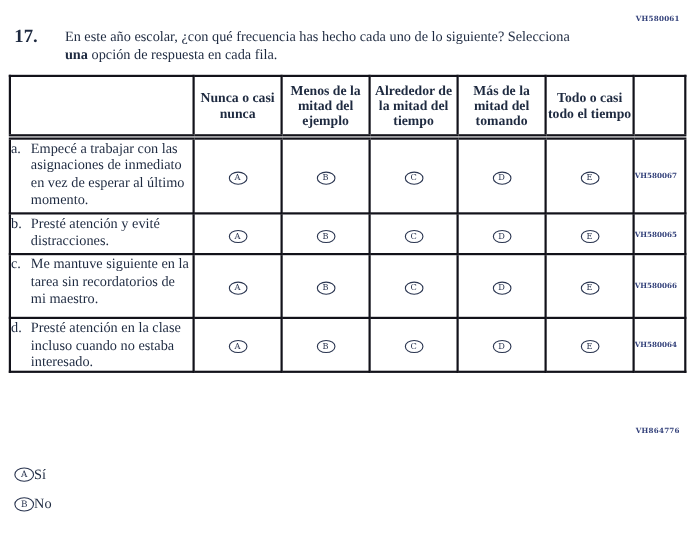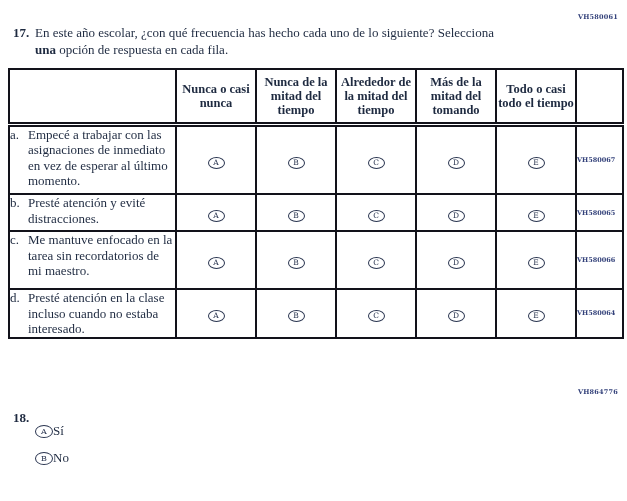--- a/index.html
+++ b/index.html
@@ -18,22 +18,22 @@
     color:#33417a;
     font-weight:bold;
     font-family:"DejaVu Serif",serif;
   }
   #code-top{top:13px;left:578px;text-align:center;}
   #code-mid{top:388px;left:578px;text-align:center;}
 
   .question{position:absolute;display:flex;}
   #q17{top:25px;left:13px;width:566px;}
   #q18{top:410px;left:13px;width:540px;}
-  .qnum{font-weight:bold;width:22px;flex:none;font-size:13px;line-height:16.5px;}
-  .qtext{font-size:13px;line-height:16.5px;}
+  .qnum{font-weight:bold;width:22px;flex:none;font-size:17px;line-height:16.5px;}
+  .qtext{font-size:13px;line-height:16.5px;margin-left:24px;}
   .qtext b{font-weight:bold;}
 
   table#matrix{
     position:absolute;top:68px;left:8px;
     border-collapse:collapse;table-layout:fixed;
   }
   #matrix th,#matrix td{border:2px solid #12121a;padding:0;margin-left:10px;}
   #matrix thead tr{height:55px;}
   #matrix thead th{
     border-bottom:5px double #12121a;
@@ -82,21 +82,21 @@
       <col style="width:80px">
       <col style="width:80px">
       <col style="width:80px">
       <col style="width:80px">
     <col style="width:47px">
   </colgroup>
   <thead>
     <tr id="t-head-row">
         <th></th>
         <th>Nunca o casi nunca</th>
-        <th>Nunca de la mitad del tiempo</th>
+        <th>Menos de la mitad del ejemplo</th>
         <th>Alrededor de la mitad del tiempo</th>
         <th>Más de la mitad del tomando</th>
         <th>Todo o casi todo el tiempo</th>
         <th></th>
       </tr>
   </thead>
   <tbody id="t-body">
       <tr>
         <td class="stem">
           <div class="stem-flex">
@@ -122,21 +122,21 @@
         <td class="opt"><span class="oval">B</span></td>
         <td class="opt"><span class="oval">C</span></td>
         <td class="opt"><span class="oval">D</span></td>
         <td class="opt"><span class="oval">E</span></td>
         <td class="vcode">VH580065</td>
       </tr>
       <tr>
         <td class="stem">
           <div class="stem-flex">
             <span class="row-letter">c.</span>
-            <span class="row-text">Me mantuve enfocado en la tarea sin recordatorios de mi maestro.</span>
+            <span class="row-text">Me mantuve siguiente en la tarea sin recordatorios de mi maestro.</span>
           </div>
         </td>
         <td class="opt"><span class="oval">A</span></td>
         <td class="opt"><span class="oval">B</span></td>
         <td class="opt"><span class="oval">C</span></td>
         <td class="opt"><span class="oval">D</span></td>
         <td class="opt"><span class="oval">E</span></td>
         <td class="vcode">VH580066</td>
       </tr>
       <tr>
@@ -152,21 +152,20 @@
         <td class="opt"><span class="oval">D</span></td>
         <td class="opt"><span class="oval">E</span></td>
         <td class="vcode">VH580064</td>
       </tr>
     </tbody>
 </table>
 
 <span class="tiny-code" id="code-mid">VH864776</span>
 
 <div class="question" id="q18">
-  <span class="qnum">18.</span>
   <div>
     <div id="q18-options">
         <div class="opt-row">
           <span class="oval">A</span>
           <span class="opt-label">Sí</span>
         </div>
         <div class="opt-row">
           <span class="oval">B</span>
           <span class="opt-label">No</span>
         </div>

